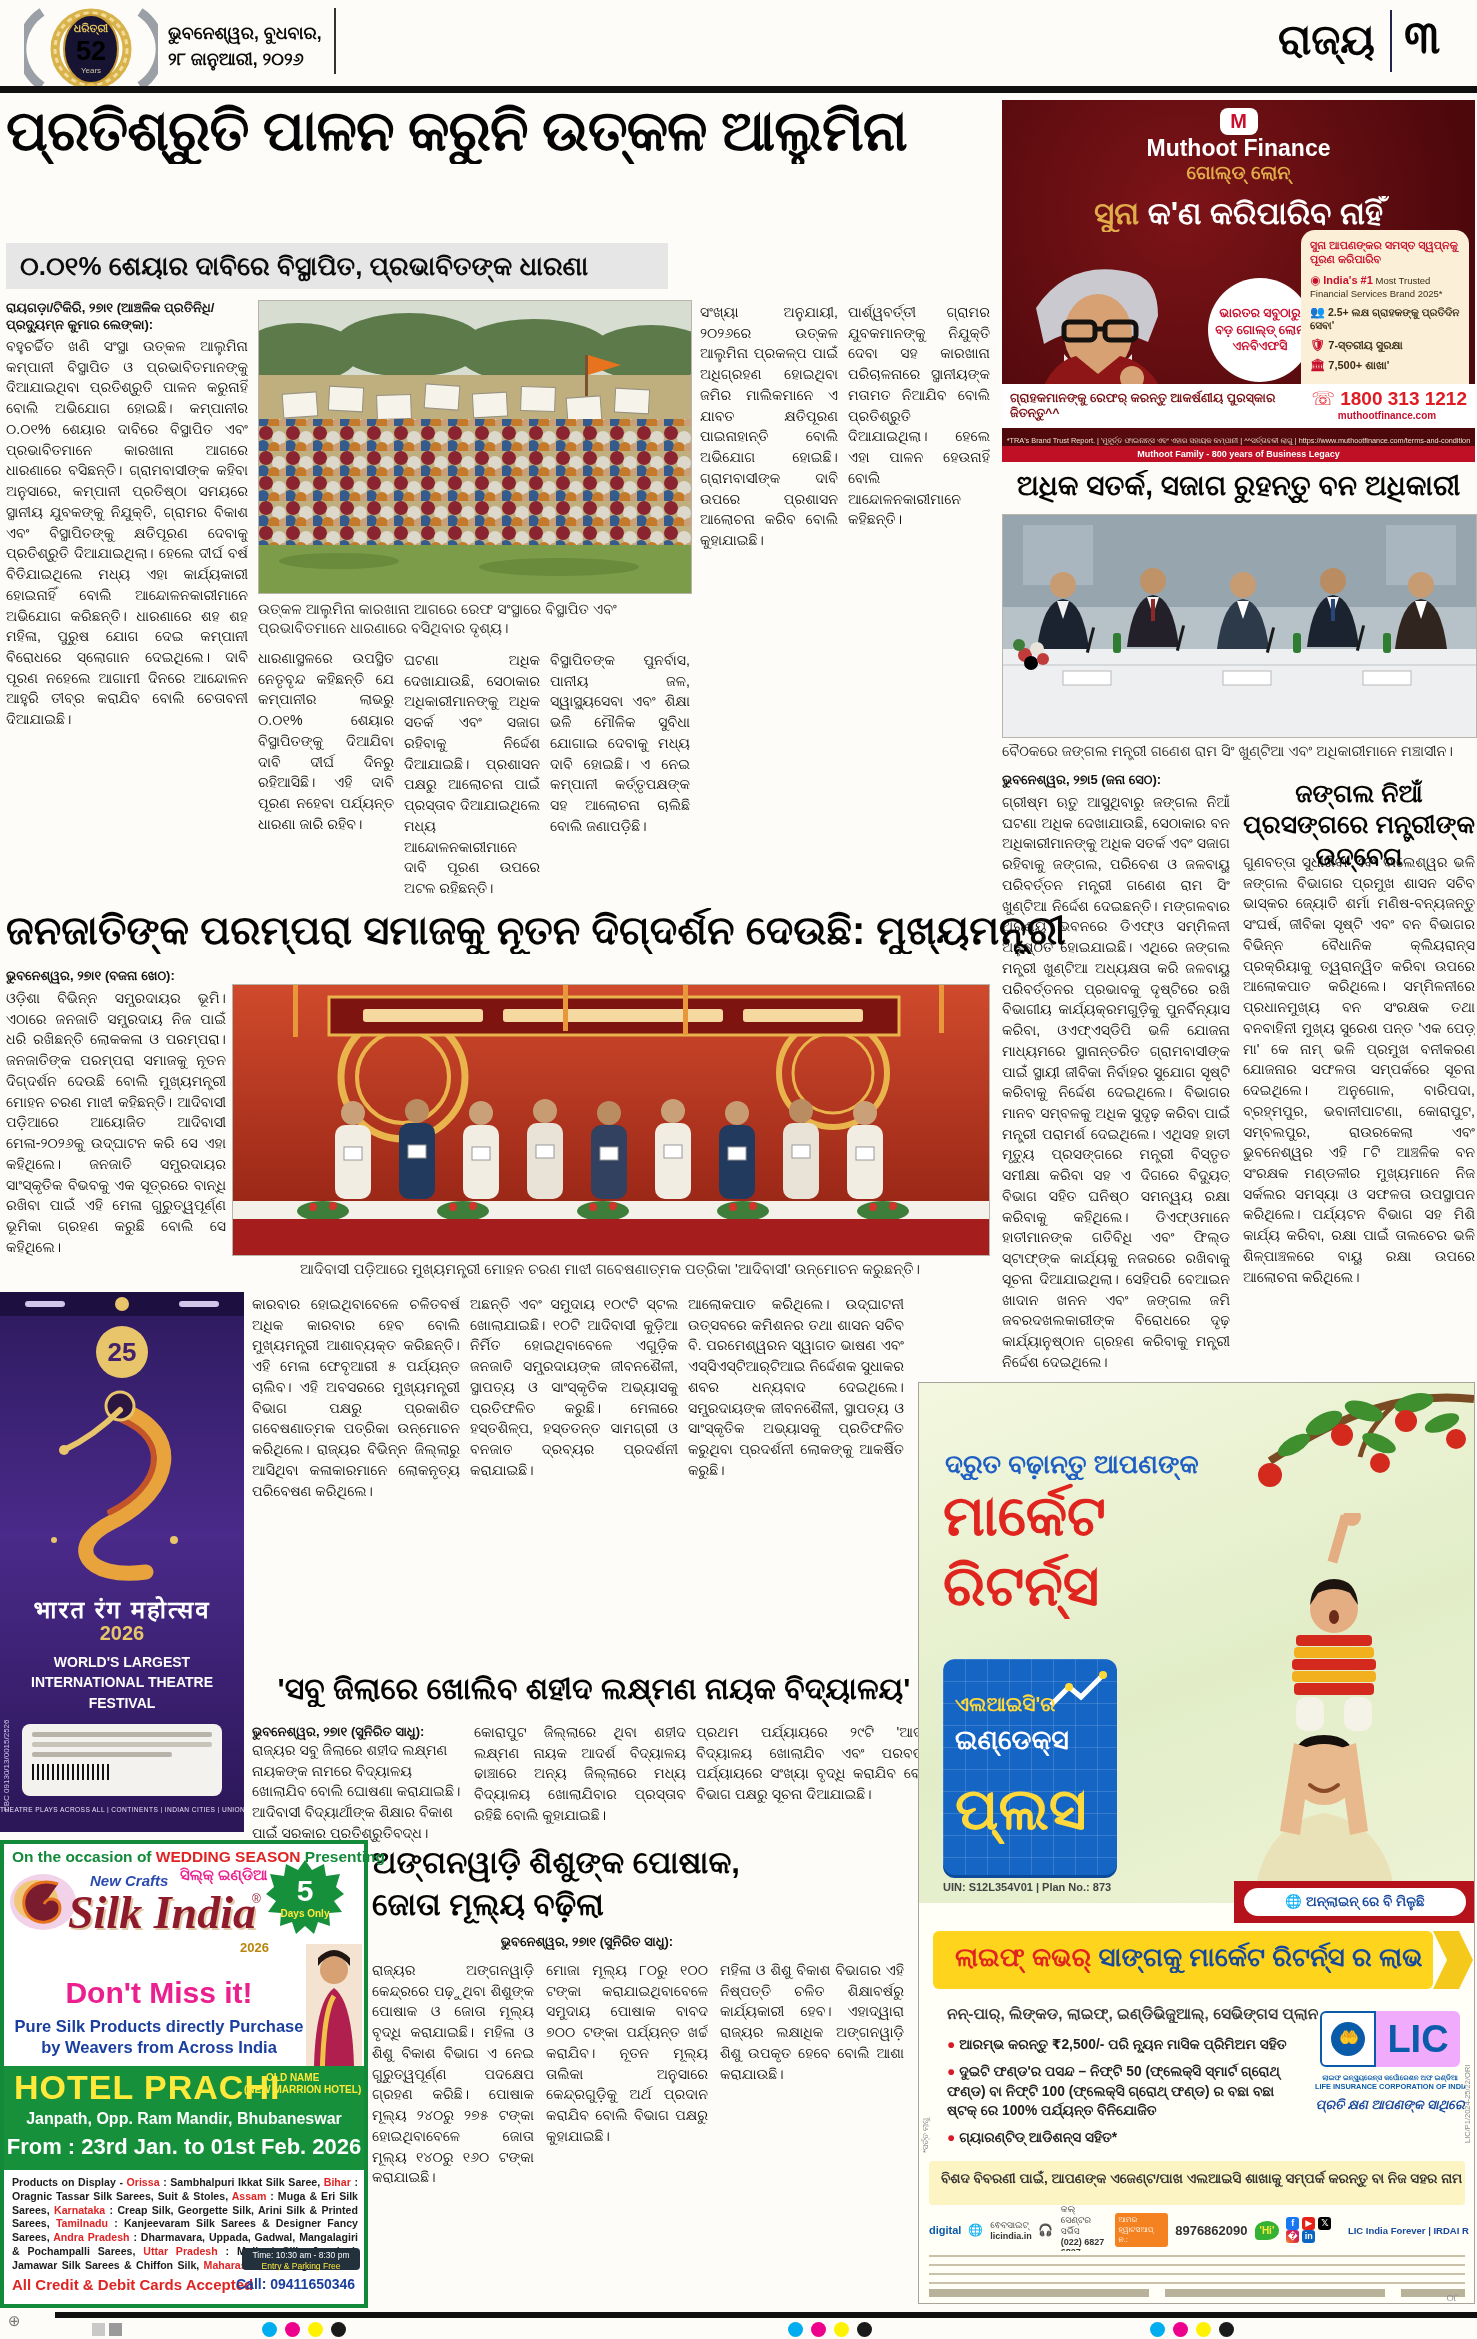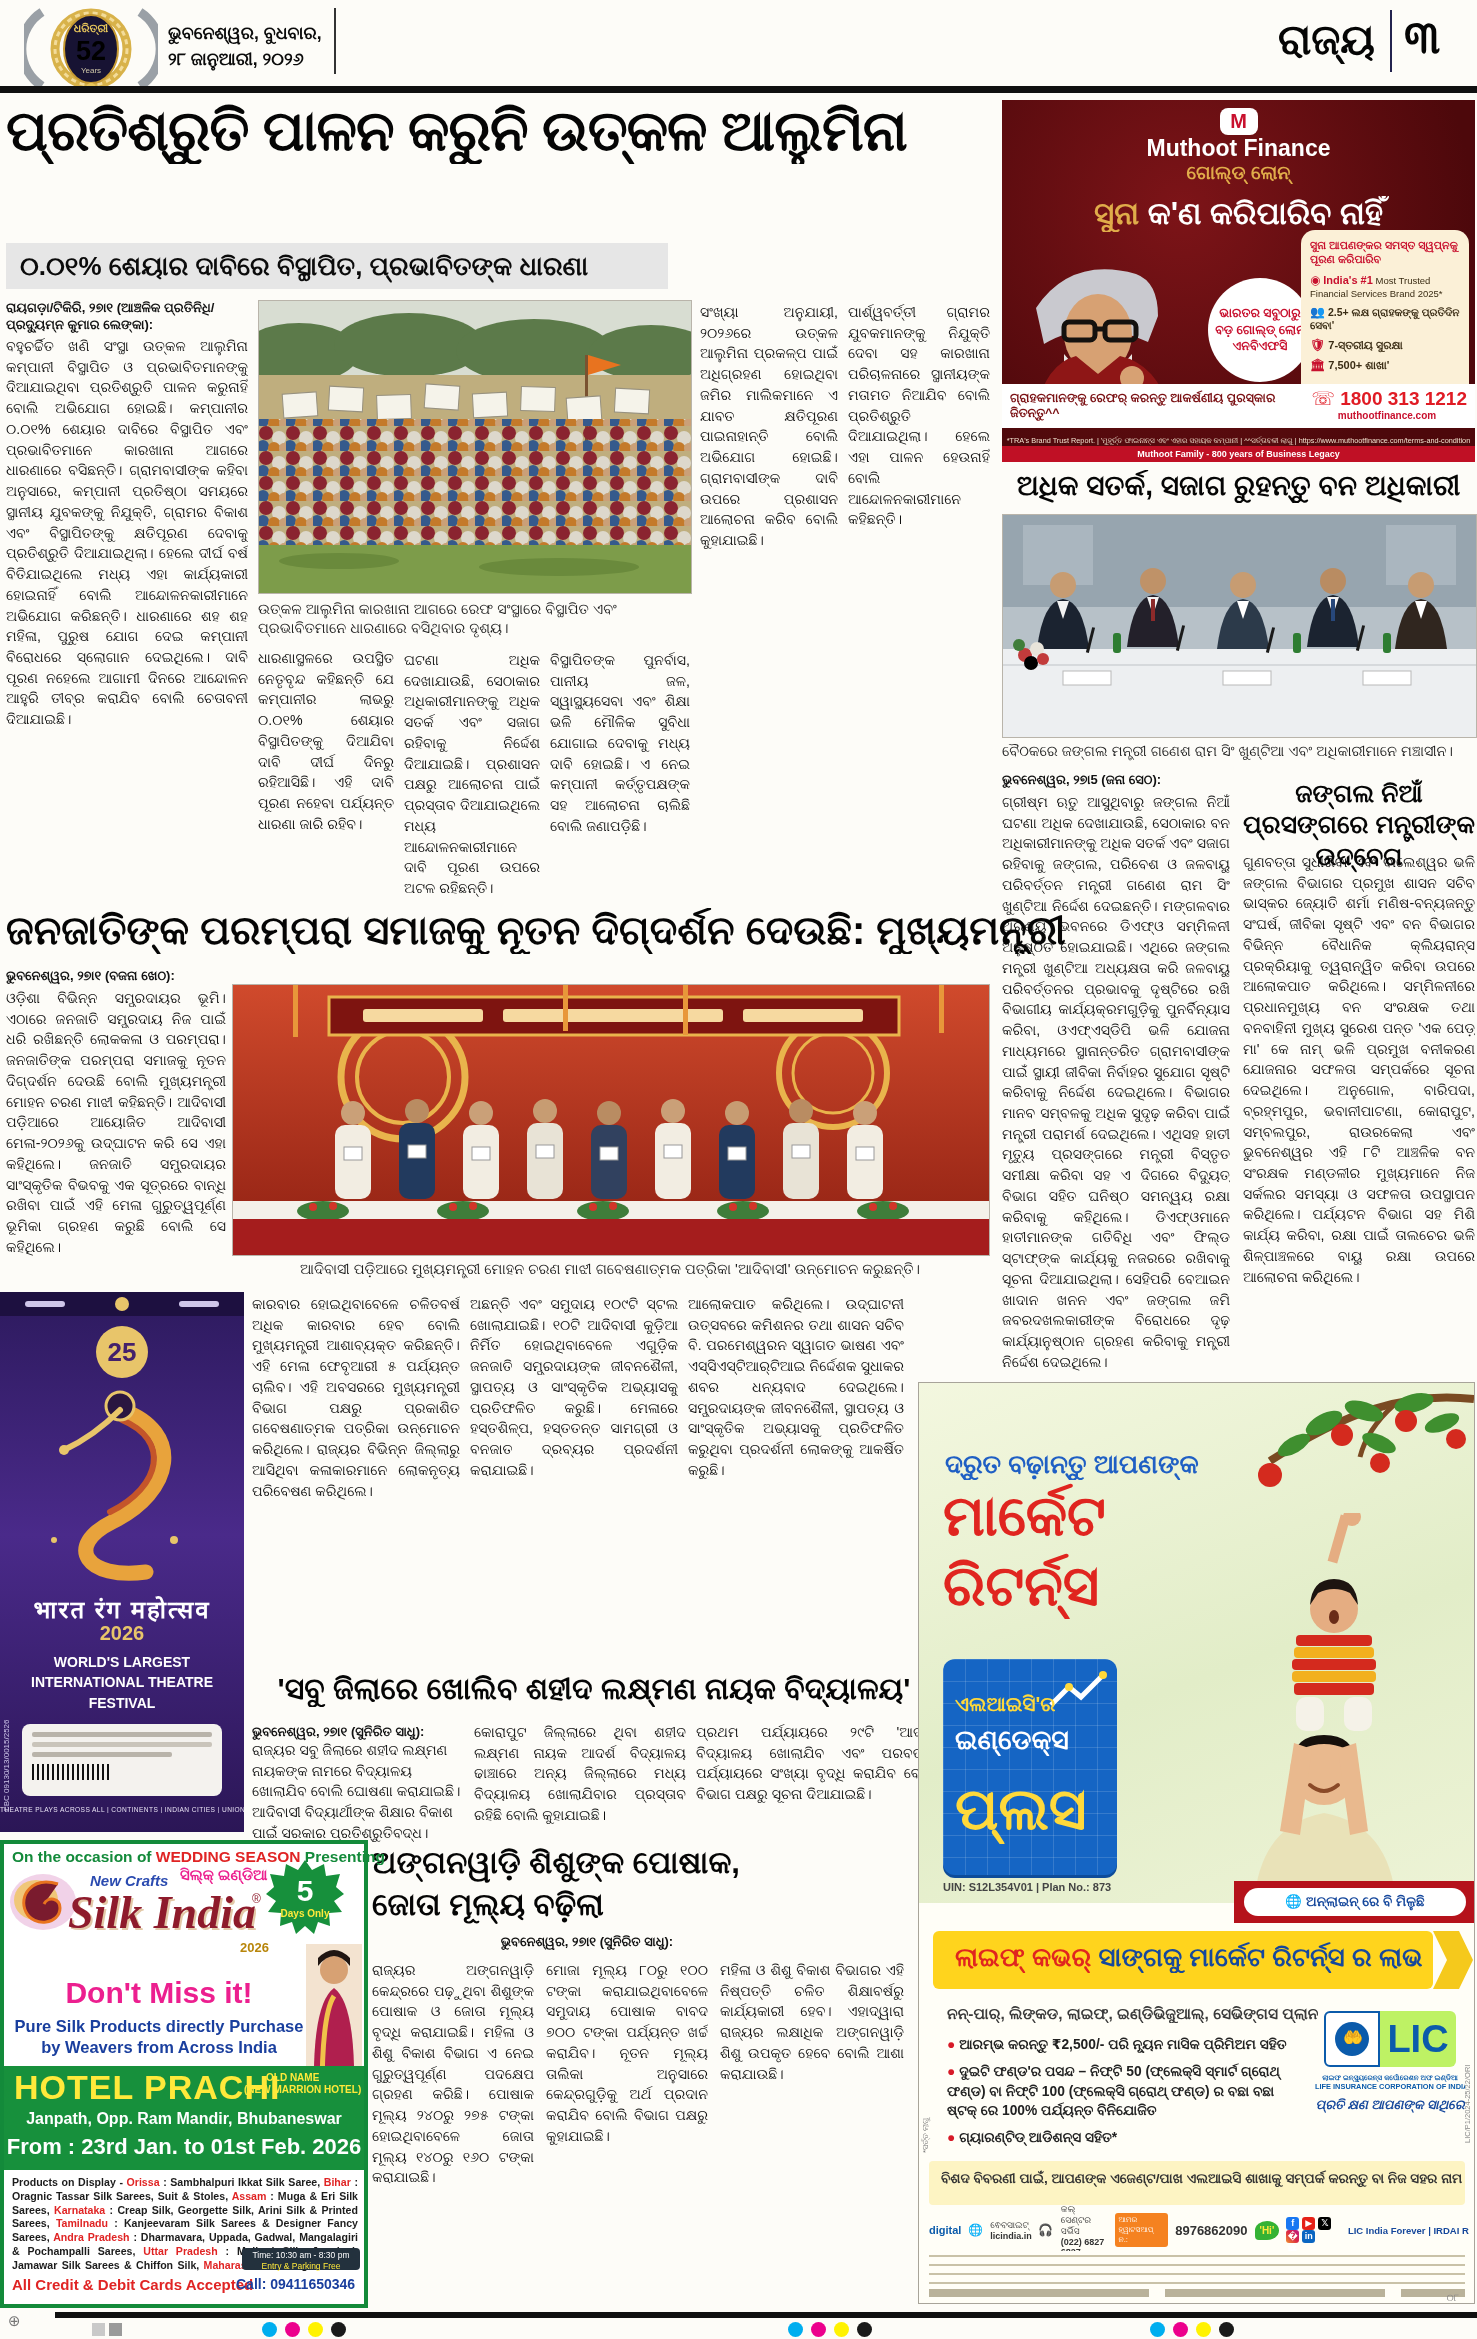--- a/index.html
+++ b/index.html
@@ -504,21 +504,21 @@
       <div style="margin-bottom:8px;"><span class="red">●</span> <span>ଦୁଇଟି ଫଣ୍ଡ'ର ପସନ୍ଦ – ନିଫ୍ଟି 50 (ଫ୍ଲେକ୍ସି ସ୍ମାର୍ଟ ଗ୍ରୋଥ୍ ଫଣ୍ଡ) ବା ନିଫ୍ଟି 100 (ଫ୍ଲେକ୍ସି ଗ୍ରୋଥ୍ ଫଣ୍ଡ) ର ବଛା ବଛା ଷ୍ଟକ୍ ରେ 100% ପର୍ଯ୍ୟନ୍ତ ବିନିଯୋଜିତ</span></div>
       <div><span class="red">●</span> <span>ଗ୍ୟାରଣ୍ଟିଡ୍ ଆଡିଶନ୍ସ ସହିତ*</span></div>
     </div>
 
     <div class="abs" style="left:396px;top:628px;width:150px;text-align:center;">
       <div style="display:inline-flex;">
         <span style="display:inline-block;width:52px;height:52px;background:#fff;border:2px solid #0b5bab;border-radius:6px 0 0 6px;position:relative;">
           <span style="position:absolute;left:9px;top:9px;width:34px;height:34px;border-radius:50%;background:#0b5bab;"></span>
           <span style="position:absolute;left:17px;top:15px;color:#fdb913;font-size:16px;">🤲</span>
         </span>
-        <span style="display:inline-block;width:76px;height:56px;background:#bef264;border-radius:0 6px 6px 0;color:#0b5bab;font-weight:800;font-size:38px;line-height:56px;">LIC</span>
+        <span style="display:inline-block;width:84px;height:56px;background:#f0abfc;border-radius:0 6px 6px 0;color:#0b5bab;font-weight:800;font-size:38px;line-height:56px;">LIC</span>
       </div>
       <div class="nw" style="font-size:7px;color:#0b5bab;font-weight:bold;margin-top:3px;">ଲାଇଫ ଇନ୍ସ୍ୟୁରେନ୍ସ କର୍ପୋରେଶନ ଅଫ ଇଣ୍ଡିଆ</div>
       <div class="nw" style="font-size:7.4px;color:#0b5bab;font-weight:800;">LIFE INSURANCE CORPORATION OF INDIA</div>
       <div class="nw" style="font-size:13px;color:#16489c;font-style:italic;font-weight:bold;margin-top:6px;font-family:'Liberation Serif','DejaVu Serif',serif;">ପ୍ରତି କ୍ଷଣ ଆପଣଙ୍କ ସାଥିରେ</div>
     </div>
     <div class="abs vtext nw" style="left:2px;top:640px;height:130px;color:#777;font-size:8px;">*ସର୍ତ୍ତ ଲାଗୁ</div>
     <div class="abs vtext nw" style="right:2px;top:600px;height:160px;color:#888;font-size:7.5px;">LIC/P1/2024-25/22/ORI</div>
 
     <div class="abs" style="left:10px;top:778px;width:536px;height:44px;background:#fdf4c3;border-radius:4px;">
       <div style="padding:10px 12px 0 12px;font-size:13.6px;font-weight:800;color:#333;" class="nw">ବିଶଦ ବିବରଣୀ ପାଇଁ, ଆପଣଙ୍କ ଏଜେଣ୍ଟ/ପାଖ ଏଲଆଇସି ଶାଖାକୁ ସମ୍ପର୍କ କରନ୍ତୁ ବା ନିଜ ସହର ନାମ ଏସ୍‌ଏମ୍‌ଏସ୍ କରନ୍ତୁ 56767474 କୁ</div>

